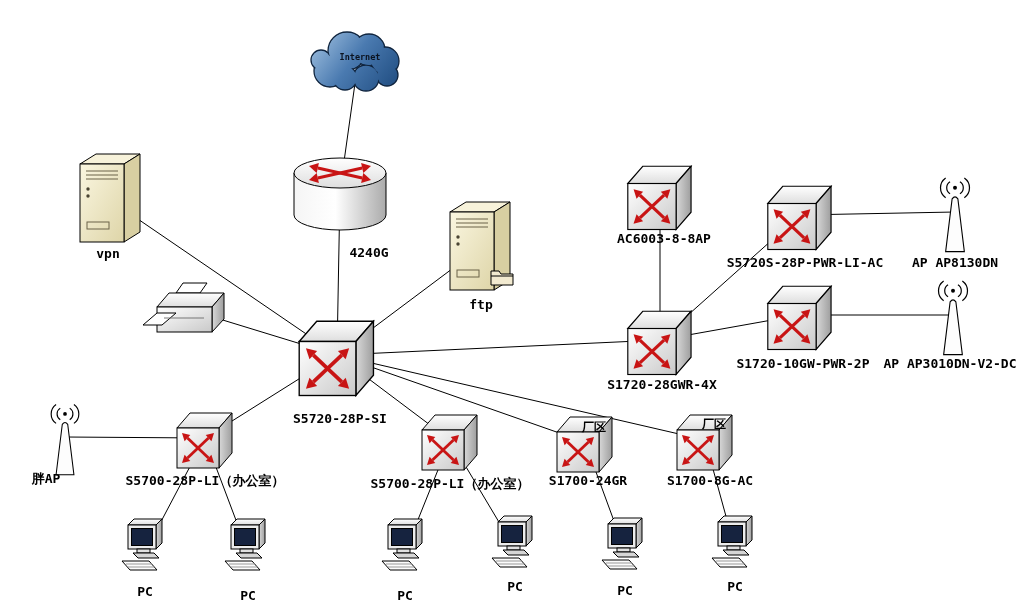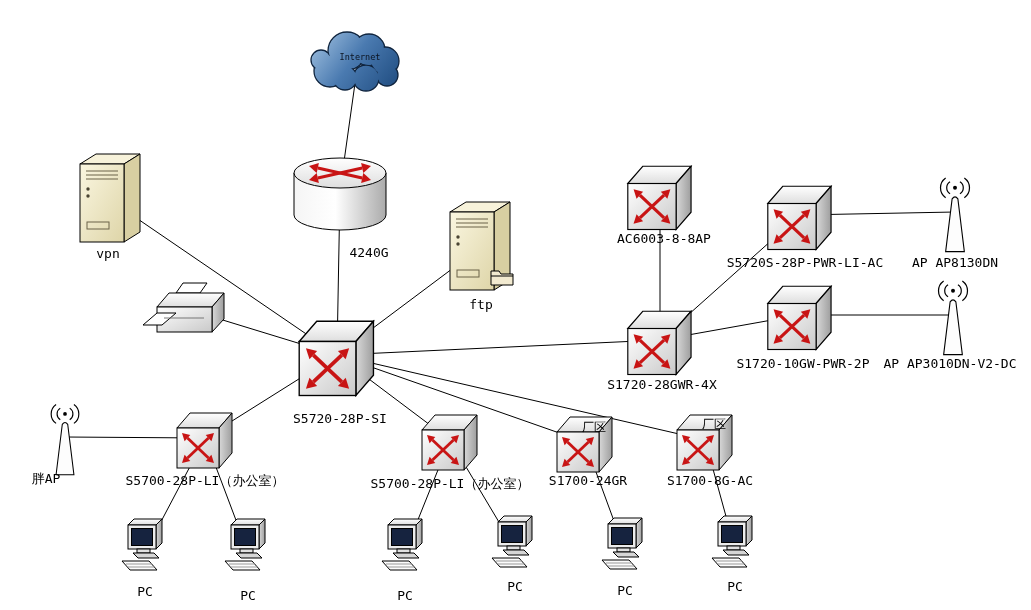--- a/index.html
+++ b/index.html
@@ -1,17 +1,17 @@
 <!DOCTYPE html>
 <html><head>
 <meta charset="utf-8">
 <title>Diagram</title>
 <style>
   html,body{margin:0;padding:0;background:#ffffff;}
-  .stage{position:relative;width:1031px;height:610px;background:#ffffff;overflow:hidden;}
+  .stage{position:relative;width:1031px;height:610px;background:#ffffff;overflow:hidden;font-weight:bold;}
   svg{display:block;}
   svg text{font-family:"DejaVu Sans Mono","DejaVu Sans",sans-serif;}
   .node-label{font-size:13px;fill:#000000;}
   .node-tag{font-size:12px;fill:#000000;}
   .cloud-text{font-size:8.5px;fill:#0b1320;}
 </style>
 </head>
 <body>
 
 <div class="stage">

